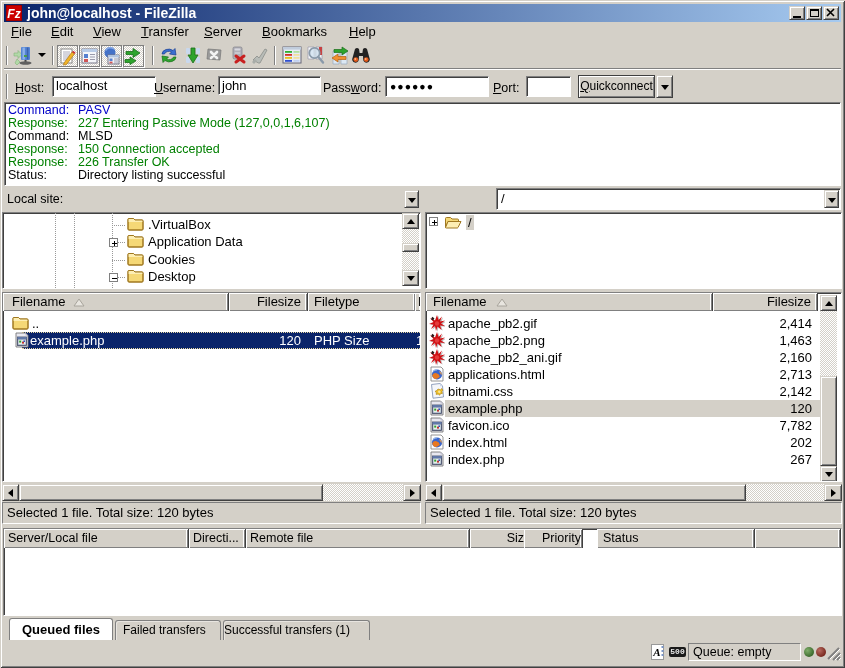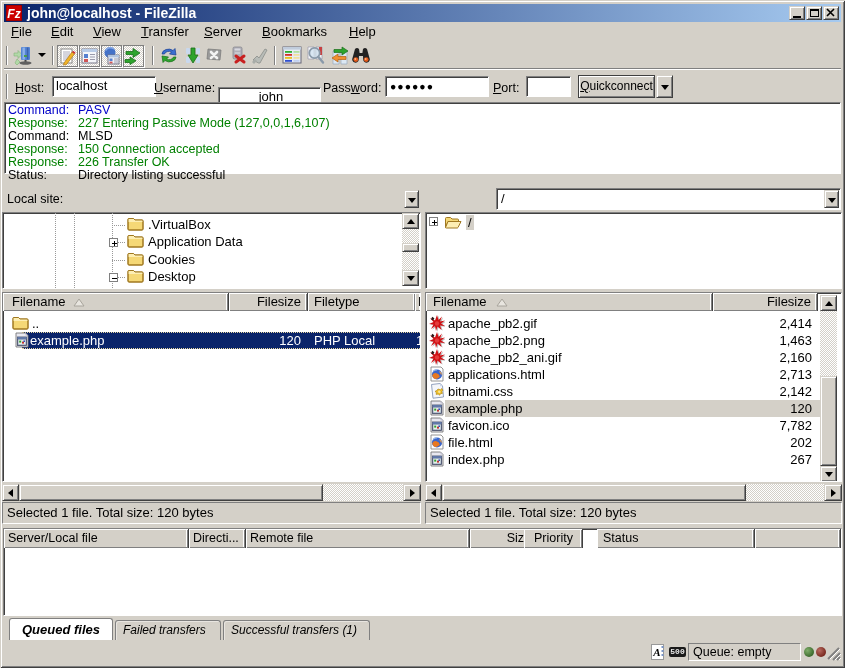--- a/index.html
+++ b/index.html
@@ -233,32 +233,32 @@
     <circle cx="4.3" cy="13" r="0.9" fill="#ffb080"></circle>
     <circle cx="14.7" cy="13" r="0.9" fill="#ffb080"></circle>
   </svg>
 </div>
 
 <div class="abs" id="quickbar" style="left:0;top:70px;width:845px;height:31px;">
   <div class="abs etchv" style="left:6px;top:4px;height:25px;"></div>
   <div class="abs" style="left:15px;top:11px;font-size:12.5px;"><u>H</u>ost:</div>
   <div class="abs sunken" style="left:52px;top:6px;width:104px;height:21px;font-size:13px;line-height:17px;padding-left:3px;">localhost</div>
   <div class="abs" style="left:154px;top:11px;font-size:12.5px;white-space:nowrap;"><u>U</u>sername:</div>
-  <div class="abs sunken" style="left:218px;top:17px;width:103px;height:19px;font-size:13px;line-height:17px;padding-left:3px;text-align:center;">john</div>
+  <div class="abs sunken" style="left:218px;top:6px;width:103px;height:19px;font-size:13px;line-height:17px;padding-left:3px;">john</div>
   <div class="abs" style="left:323px;top:11px;font-size:12.5px;white-space:nowrap;">Pass<u>w</u>ord:</div>
   <div class="abs sunken" style="left:385px;top:6px;width:104px;height:21px;font-size:10.5px;line-height:19px;padding-left:4px;letter-spacing:1px;">●●●●●●</div>
   <div class="abs" style="left:493px;top:11px;font-size:12.5px;"><u>P</u>ort:</div>
   <div class="abs sunken" style="left:526px;top:6px;width:45px;height:21px;"></div>
   <div class="abs raised2" style="left:578px;top:5px;width:77px;height:23px;text-align:center;line-height:21px;border-color:#404040;box-shadow:inset 1px 1px 0 #fff, inset -1px -1px 0 #808080;font-size:12px;"><u>Q</u>uickconnect</div>
   <div class="abs raised2" style="left:656px;top:5px;width:17px;height:23px;">
     <div class="abs arrow-down" style="left:4px;top:9px;"></div>
   </div>
 </div>
 
-<div class="abs sunken" id="log" style="left:4px;top:102px;width:837px;height:72px;font-size:12.5px;">
+<div class="abs sunken" id="log" style="left:4px;top:102px;width:837px;height:84px;font-size:12.5px;">
   <div style="position:absolute;left:0;top:1px;width:100%;">
     <div style="height:13px;line-height:13px;color:#0000c8;"><span style="display:inline-block;width:73px;padding-left:3px;">Command:</span>PASV</div>
     <div style="height:13px;line-height:13px;color:#008000;"><span style="display:inline-block;width:73px;padding-left:3px;">Response:</span>227 Entering Passive Mode (127,0,0,1,6,107)</div>
     <div style="height:13px;line-height:13px;color:#000000;"><span style="display:inline-block;width:73px;padding-left:3px;">Command:</span>MLSD</div>
     <div style="height:13px;line-height:13px;color:#008000;"><span style="display:inline-block;width:73px;padding-left:3px;">Response:</span>150 Connection accepted</div>
     <div style="height:13px;line-height:13px;color:#008000;"><span style="display:inline-block;width:73px;padding-left:3px;">Response:</span>226 Transfer OK</div>
     <div style="height:13px;line-height:13px;color:#000;"><span style="display:inline-block;width:73px;padding-left:3px;">Status:</span>Directory listing successful</div>
   </div>
 </div>
 
@@ -343,21 +343,21 @@
         </svg>
     <span class="abs" style="left:29px;top:0;">..</span>
   </div>
   <div class="row" style="top:39px;width:419px;">
     <div class="abs" style="left:19px;top:0;right:0;height:17px;background:#0A246A;outline:1px dotted #e8d8a0;outline-offset:-1px;"></div>
     <svg class="abs" style="left:11px;top:0" width="16" height="17" viewBox="0 0 16 17">
           <use href="#phpicon"></use>
         </svg>
     <span class="abs" style="left:27px;top:0;color:#fff;">example.php</span>
     <span class="abs" style="left:226px;top:0;width:72px;text-align:right;color:#fff;">120</span>
-    <span class="abs" style="left:311px;top:0;color:#fff;">PHP Local</span>
+    <span class="abs" style="left:311px;top:0;color:#fff;">PHP Size</span>
     <span class="abs" style="left:413px;top:0;color:#fff;">1</span>
   </div>
 </div>
 <div class="abs sunken" id="remotelist" style="left:425px;top:292px;width:417px;height:190px;overflow:hidden;">
   <div class="abs" style="left:0;top:0;width:100%;height:18px;">
     <div class="hcell" style="left:0;width:287px;padding-left:7px;">Filename</div>
     <svg class="abs" style="left:70px;top:5px" width="12" height="9">
           <path d="M6 1 L11 8 L1 8 Z" fill="#e8e5df" stroke="#a8a49c" stroke-width="1"></path>
         </svg>
     <div class="hcell" style="left:287px;width:105px;text-align:right;padding-right:6px;">Filesize</div>
@@ -410,21 +410,21 @@
           <svg class="abs" style="left:3px;top:0" width="16" height="17" viewBox="0 0 16 17">
             <use href="#phpicon"></use>
           </svg>
           <span class="abs" style="left:22px;">favicon.ico</span>
           <span class="abs" style="left:287px;width:99px;text-align:right;">7,782</span>
         </div>
     <div class="row" style="top:119px;width:394px;">
           <svg class="abs" style="left:3px;top:0" width="16" height="17" viewBox="0 0 16 17">
             <use href="#htmlicon"></use>
           </svg>
-          <span class="abs" style="left:22px;">file.html</span>
+          <span class="abs" style="left:22px;">index.html</span>
           <span class="abs" style="left:287px;width:99px;text-align:right;">202</span>
         </div>
     <div class="row" style="top:136px;width:394px;">
           <svg class="abs" style="left:3px;top:0" width="16" height="17" viewBox="0 0 16 17">
             <use href="#phpicon"></use>
           </svg>
           <span class="abs" style="left:22px;">index.php</span>
           <span class="abs" style="left:287px;width:99px;text-align:right;">267</span>
         </div>
   </div>
@@ -464,30 +464,30 @@
 
 <div class="abs" style="left:2px;top:502px;width:419px;height:22px;border:1px solid;border-color:#808080 #fff #fff #808080;background:#D4D0C8;font-size:13px;line-height:20px;padding-left:4px;">Selected 1 file. Total size: 120 bytes</div>
 <div class="abs" style="left:425px;top:502px;width:417px;height:22px;border:1px solid;border-color:#808080 #fff #fff #808080;background:#D4D0C8;font-size:13px;line-height:20px;padding-left:4px;">Selected 1 file. Total size: 120 bytes</div>
 
 <div class="abs sunken" id="queue" style="left:3px;top:528px;width:839px;height:88px;">
   <div class="abs" style="left:0;top:0;width:837px;height:19px;font-size:12.5px;">
     <div class="hcell" style="left:0;width:185px;height:19px;line-height:19px;padding-left:4px;">Server/Local file</div>
     <div class="hcell" style="left:185px;width:57px;height:19px;line-height:19px;padding-left:4px;">Directi...</div>
     <div class="hcell" style="left:242px;width:224px;height:19px;line-height:19px;padding-left:4px;">Remote file</div>
     <div class="hcell" style="left:466px;width:68px;height:19px;line-height:19px;text-align:right;padding-right:6px;">Size</div>
-    <div class="hcell" style="left:520px;width:59px;height:19px;line-height:19px;padding-left:10px;">Priority</div>
+    <div class="hcell" style="left:520px;width:59px;height:19px;line-height:19px;padding-left:18px;">Priority</div>
     <div class="hcell" style="left:593px;width:158px;height:19px;line-height:19px;padding-left:6px;">Status</div>
     <div class="hcell" style="left:751px;width:86px;height:19px;line-height:19px;"></div>
   </div>
 </div>
 
-<div class="abs" id="tabs" style="left:3px;top:617px;width:839px;height:24px;font-size:12.5px;font-style:italic;">
+<div class="abs" id="tabs" style="left:3px;top:617px;width:839px;height:24px;font-size:12.5px;">
   <div class="abs" style="left:6px;top:1px;width:104px;height:22px;background:#fff;border:1px solid #808080;border-bottom:none;border-radius:3px 3px 0 0;box-shadow:inset 1px 1px 0 #fff;font-weight:bold;font-size:13px;text-align:center;line-height:21px;z-index:2;">Queued files</div>
   <div class="abs" style="left:112px;top:3px;width:106px;height:20px;background:#D4D0C8;border:1px solid #808080;border-bottom:none;border-radius:3px 3px 0 0;box-shadow:inset 1px 1px 0 #e8e5e0;font-size:12px;padding-left:7px;line-height:19px;">Failed transfers</div>
-  <div class="abs" style="left:220px;top:3px;width:147px;height:20px;background:#D4D0C8;border:1px solid #808080;border-bottom:none;border-radius:3px 3px 0 0;box-shadow:inset 1px 1px 0 #e8e5e0;font-size:12px;padding-left:7px;line-height:19px;">Successful transfers (1)</div>
+  <div class="abs" style="left:220px;top:3px;width:147px;height:20px;background:#D4D0C8;border:1px solid #808080;border-bottom:none;border-radius:3px 3px 0 0;box-shadow:inset 1px 1px 0 #e8e5e0;font-size:12px;padding-left:0;line-height:19px;">Successful transfers (1)</div>
 </div>
 
 <div class="abs" id="statusbar" style="left:4px;top:641px;width:837px;height:23px;font-size:12.5px;">
 
   <svg class="abs" style="left:647px;top:3px" width="15" height="16" viewBox="0 0 15 16">
     <rect x="0.5" y="0.5" width="12" height="15" fill="#fff" stroke="#999"></rect>
     <text x="6" y="12" font-size="11" font-weight="bold" font-style="italic" font-family="Liberation Serif" fill="#000" text-anchor="middle">A</text>
     <g fill="#7a96c8">
           <rect x="10.5" y="2" width="2" height="2"></rect>
           <rect x="10.5" y="6" width="2" height="2"></rect>

